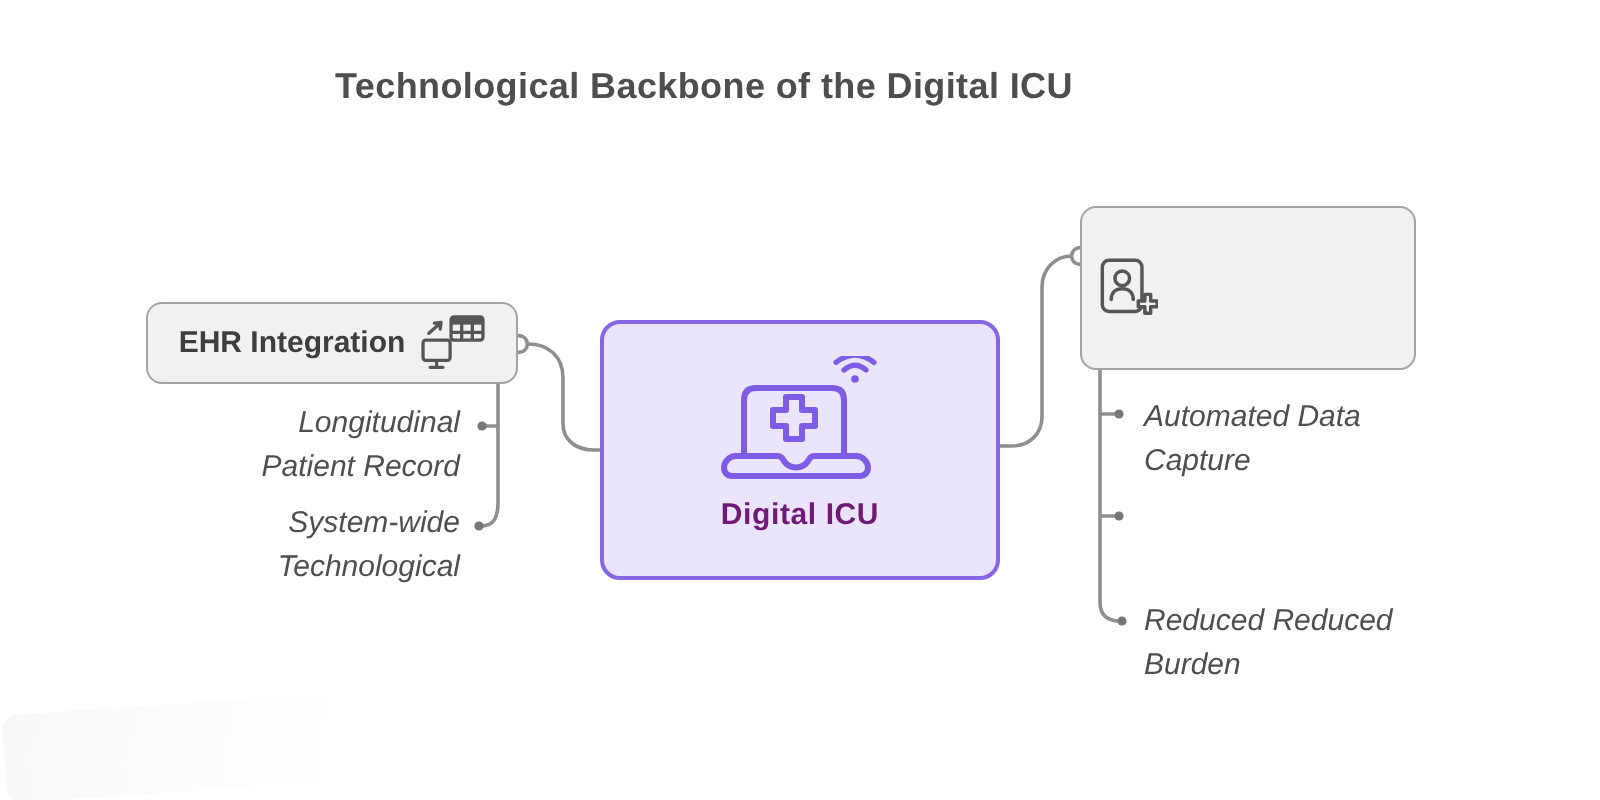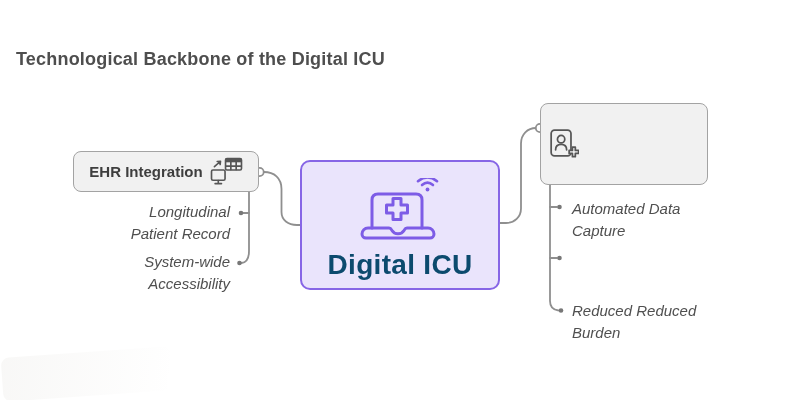--- a/index.html
+++ b/index.html
@@ -3,22 +3,22 @@
 <meta charset="utf-8">
 <style>
   html,body{margin:0;padding:0;}
   body{
     width:800px;height:400px;background:#ffffff;overflow:hidden;
     font-family:"Liberation Sans", sans-serif;
   }
   .canvas{position:relative;width:800px;height:400px;background:#ffffff;}
 
   .title{
-    position:absolute;left:0;top:33px;width:704px;text-align:left;
-    font-size:18px;font-weight:bold;color:#4e4e4e;letter-spacing:.2px;margin:16px;
+    position:absolute;left:0;top:33px;width:704px;text-align:center;
+    font-size:18px;font-weight:bold;color:#4e4e4e;letter-spacing:.2px;margin:0;
   }
 
   .connectors{position:absolute;left:0;top:0;pointer-events:none;}
 
   .node{
     position:absolute;box-sizing:border-box;background:#f1f1f1;
     border:1.6px solid #a3a3a3;border-radius:8px;
     display:flex;align-items:center;justify-content:center;
     color:#3e3e3e;font-weight:bold;font-size:15px;
   }
@@ -26,21 +26,21 @@
   .node-ehr .lbl{white-space:nowrap;}
 
   .node-patient{left:540px;top:103px;width:168px;height:82px;gap:8px;justify-content:flex-start;padding-left:9px;}
   .node-patient .lbl{width:110px;line-height:21px;}
 
   .node-center{
     left:300px;top:160px;width:200px;height:130px;
     background:#eae4fc;border:2px solid #8766e6;border-radius:10px;
     flex-direction:column;justify-content:flex-start;padding-top:16px;gap:7px;
   }
-  .node-center .lbl{font-size:28px;color:#0c4a6e;letter-spacing:.3px;}
+  .node-center .lbl{font-size:15px;color:#701a75;letter-spacing:.3px;}
 
   .subitem{
     position:absolute;font-size:15px;line-height:22px;color:#4f4f4f;font-style:italic;
   }
   .sub-left{width:122px;text-align:right;}
   .sub-l1{right:570px;top:201px;}
   .sub-l2{right:570px;top:251px;}
   .sub-right{left:572px;width:138px;text-align:left;}
   .sub-r1{top:198px;}
   .sub-r2{top:248px;}
@@ -122,20 +122,20 @@
   <div class="node node-patient">
     <svg width="29" height="30" viewBox="0 0 30 31" fill="none" stroke="#565656" stroke-width="1.8" stroke-linecap="round" stroke-linejoin="round">
       <rect x="1.2" y="1.2" width="20.5" height="26.5" rx="3.5"></rect>
       <circle cx="11.5" cy="10.5" r="3.8"></circle>
       <path d="M5.8 21.5 c0 -3.8 2.4 -5.6 5.7 -5.6 c3.3 0 5.7 1.8 5.7 5.6"></path>
       <path d="M23.2 18.8 h3 v3.4 h3.4 v3 h-3.4 v3.4 h-3 v-3.4 h-3.4 v-3 h3.4 z" fill="#f1f1f1"></path>
     </svg>
   </div>
 
   <div class="subitem sub-left sub-l1">Longitudinal Patient Record</div>
-  <div class="subitem sub-left sub-l2">System-wide Accessibility</div>
+  <div class="subitem sub-left sub-l2">System-wide Technological</div>
 
   <div class="subitem sub-right sub-r1">Automated Data Capture</div>
   <div class="subitem sub-right sub-r3">Reduced Reduced Burden</div>
 
   <div class="watermark"></div>
 
 </div>
 
 </body></html>

